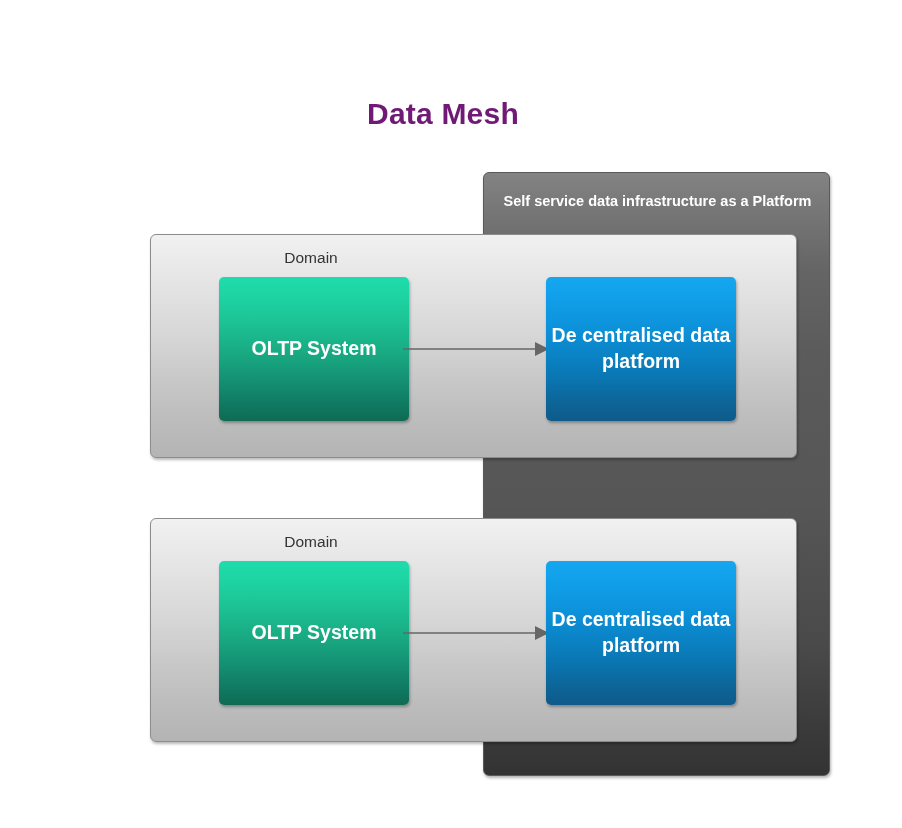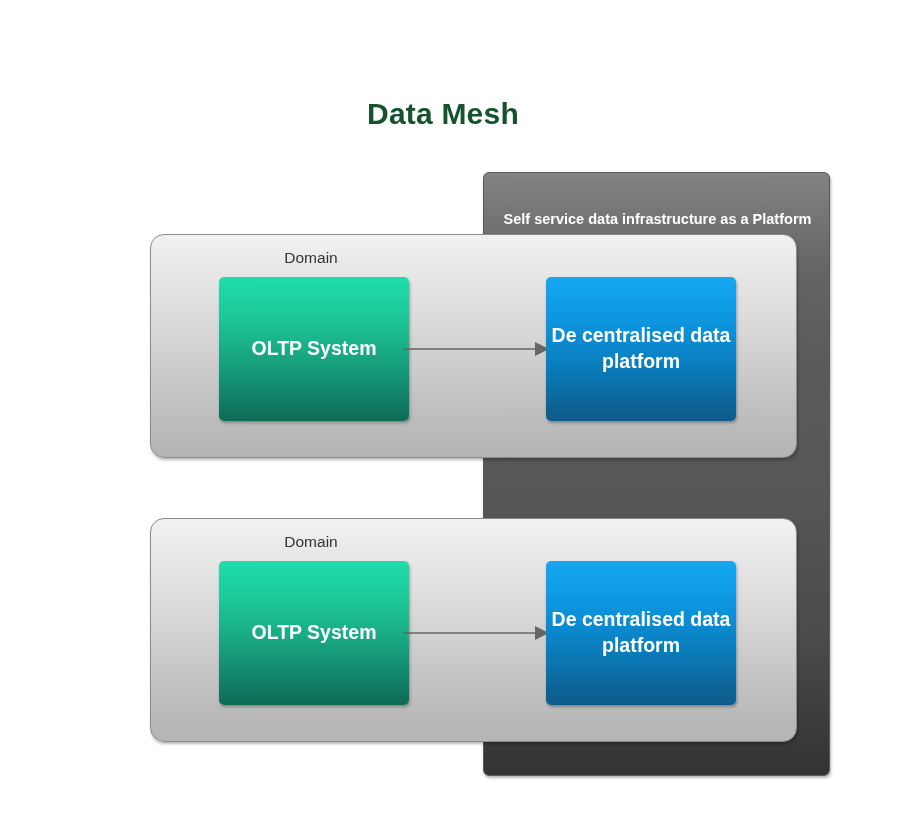--- a/index.html
+++ b/index.html
@@ -21,21 +21,21 @@
 
   
   .page-title {
     position: absolute;
     left: 0;
     top: 97px;
     width: 886px;
     text-align: center;
     font-size: 30px;
     font-weight: bold;
-    color: #14532d;
+    color: #701a75;
     letter-spacing: 0.2px;
     white-space: nowrap;
   }
 
   
   .platform-panel {
     position: absolute;
     left: 483px;
     top: 172px;
     width: 347px;
@@ -57,30 +57,29 @@
   .platform-title {
     position: absolute;
     left: 12px;
     top: 18px;
     width: 323px;
     text-align: center;
     font-size: 14.5px;
     font-weight: bold;
     line-height: 1.42;
     color: #ffffff;
-    margin-top: 18px;
   }
 
   
   .domain-box {
     position: absolute;
     left: 150px;
     width: 647px;
     height: 224px;
-    border-radius: 14px;
+    border-radius: 6px;
     border: 1px solid #8c8c8c;
     box-sizing: border-box;
     background: linear-gradient(to bottom,
         #f1f1f1 0%,
         #eaeaea 12%,
         #e2e2e2 26%,
         #d6d6d6 46%,
         #c9c9c9 64%,
         #bdbdbd 82%,
         #b4b4b4 100%);

